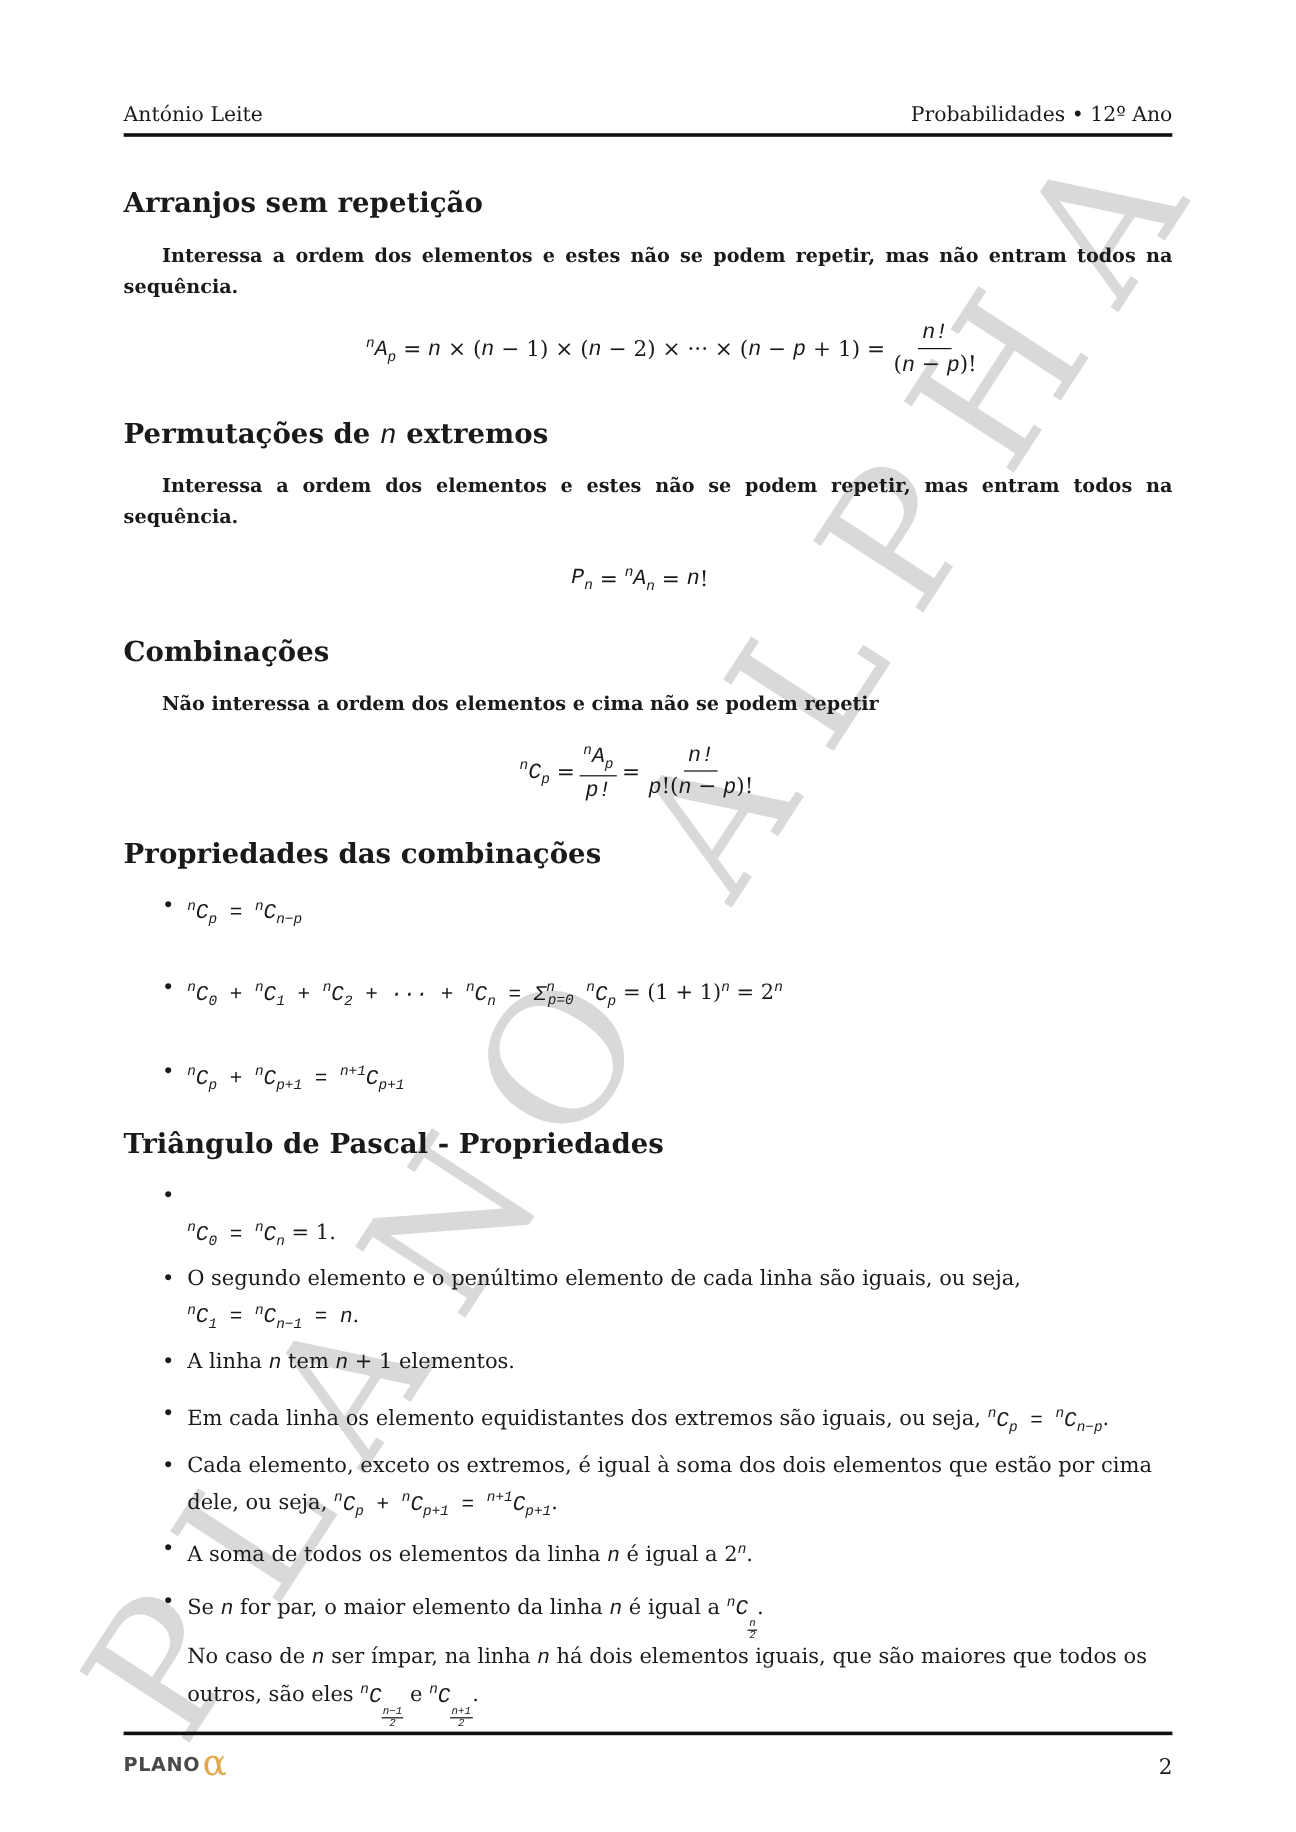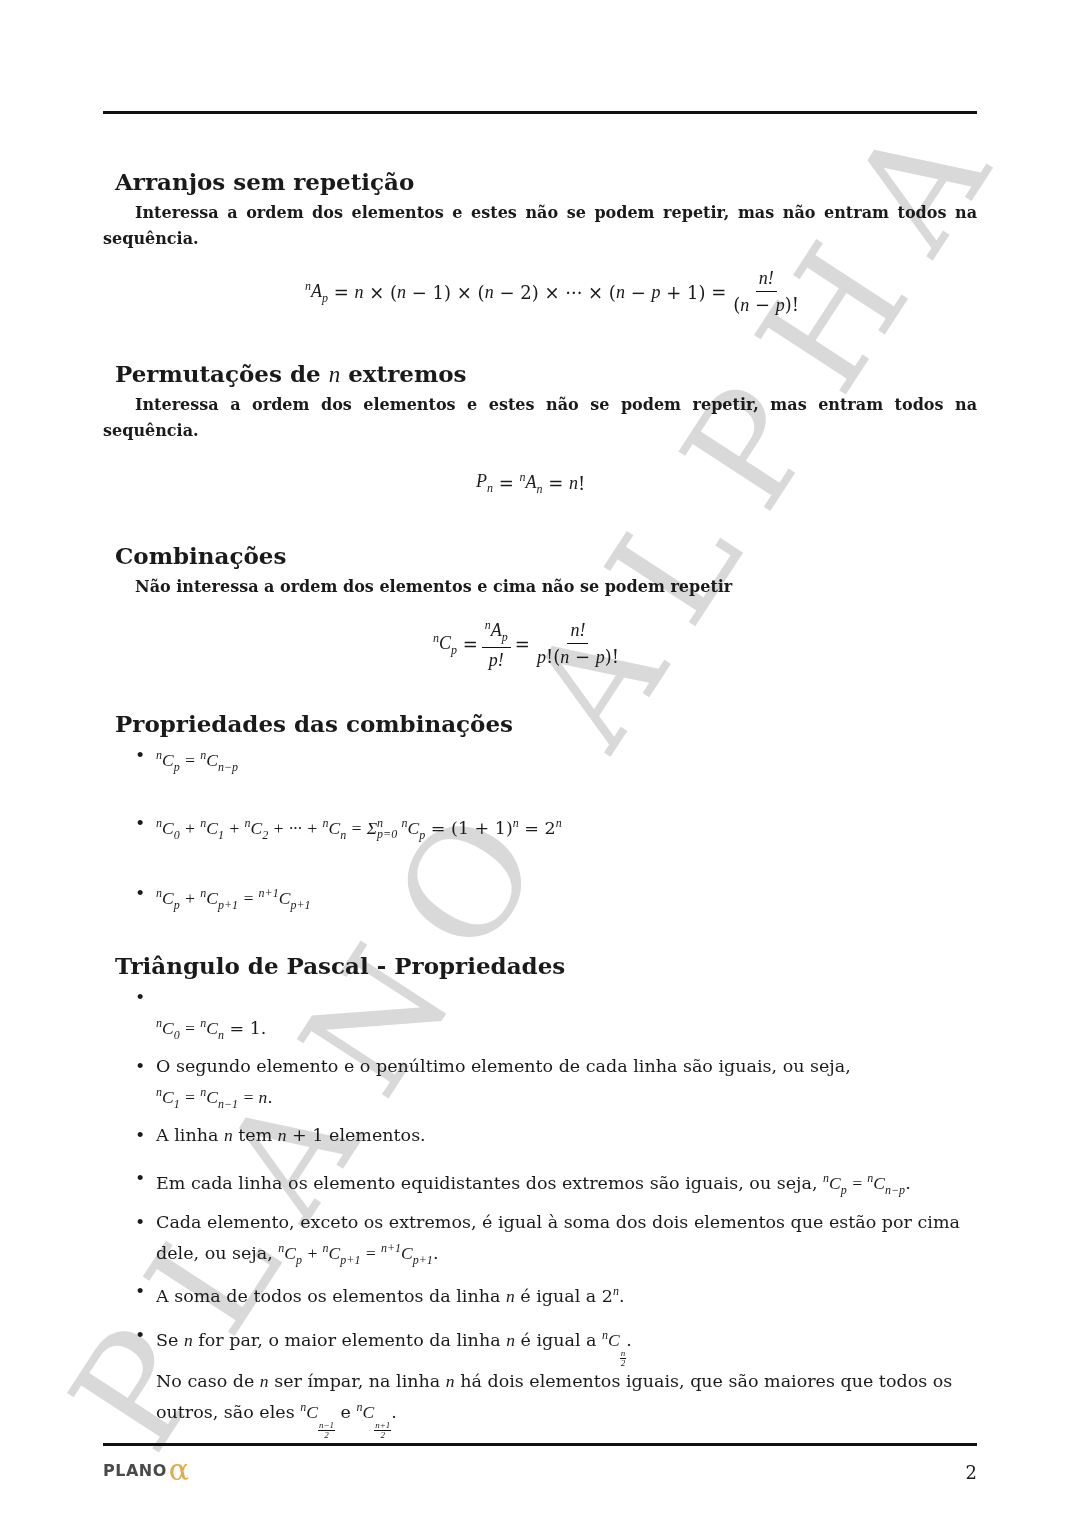--- a/index.html
+++ b/index.html
@@ -8,44 +8,48 @@
   .page { position: absolute; left: 0; top: 0; width: 1080px; height: 1527px; }
   .header { position: absolute; left: 103px; right: 103px; top: 86px; height: 24px;
             font-size: 17px; display: flex; justify-content: space-between; }
   .rule { position: absolute; left: 103px; width: 874px; height: 3px; background: #111; }
   .rule.top { top: 111px; }
   .rule.bottom { top: 1443px; }
   .watermark { position: absolute; left: 540px; top: 770px; transform: translate(-50%,-50%) rotate(-57deg);
                font-family: "DejaVu Serif", serif; font-size: 150px; color: #d9d9d9; letter-spacing: 38px;
                white-space: nowrap; z-index: 0; font-weight: normal; }
   .content { position: absolute; left: 103px; top: 150px; width: 874px; z-index: 1; }
-  h2 { font-size: 23px; font-weight: bold; margin: 12px; position: absolute; left: 0; }
+  h2 { font-size: 23px; font-weight: bold; margin: 0; position: absolute; left: 0; }
   p.txt { margin: 0; font-size: 16px; line-height: 26px; position: absolute; left: 0; width: 874px;
           text-indent: 32px; text-align: justify; font-weight: bold; }
-  .math { font-family: Liberation Serif, serif; font-style: italic; }
+  .math { font-family: Liberation Mono, monospace; font-style: italic; }
   .eq { position: absolute; font-size: 18px; white-space: nowrap; display: flex; align-items: center; }
   .frac { display: inline-flex; flex-direction: column; align-items: center; vertical-align: middle; margin: 0 4px; }
   .frac .num { border-bottom: 1.3px solid #111; padding: 0 3px 2px; }
   .frac .den { padding: 2px 3px 0; }
   sup, sub { font-size: 12px; }
   ul.bullets { list-style: none; margin: 0; padding: 0; position: absolute; left: 0; width: 874px; }
   ul.bullets li { position: absolute; left: 0; font-size: 17.5px; line-height: 26px; padding-left: 53px; width: 821px; }
   ul.bullets li .dot { position: absolute; left: 32px; top: 0; }
   .footer-logo { position: absolute; left: 103px; top: 1456px; display: flex; align-items: center; }
   .footer-logo .plano { font-family: "DejaVu Sans", sans-serif; font-weight: bold; font-size: 16px; color: #4a4a4a; letter-spacing: 0.5px; }
   .footer-logo .alpha { font-family: "DejaVu Serif", serif; font-size: 30px; color: #e3a94e; line-height: 28px; margin-left: 2px; }
   .page-num { position: absolute; right: 103px; top: 1462px; font-size: 18px; }
   .small-frac { display: inline-flex; flex-direction: column; align-items: center; font-size: 9px; line-height: 9px; vertical-align: -10px; }
   .small-frac .n { border-bottom: 1px solid #111; padding: 0 1px; }
 </style>
 </head>
 <body>
 
 <div class="page">
 
+  <div class="header">
+    <span>António Leite</span>
+    <span>Probabilidades • 12º Ano</span>
+  </div>
   <div class="rule top"></div>
 
   <div class="watermark">PLANO ALPHA</div>
 
   <div class="content">
 
     <h2 style="top:6px">Arranjos sem repetição</h2>
     <p class="txt" style="top:50px">Interessa a ordem dos elementos e estes não se podem repetir, mas não entram todos na sequência.</p>
     <div class="eq" style="top:118px; left:202px">
       <span class="math"><sup>n</sup>A<sub>p</sub></span>&nbsp;=&nbsp;<span class="math">n</span>&nbsp;×&nbsp;(<span class="math">n</span>&nbsp;−&nbsp;1)&nbsp;×&nbsp;(<span class="math">n</span>&nbsp;−&nbsp;2)&nbsp;×&nbsp;···&nbsp;×&nbsp;(<span class="math">n</span>&nbsp;−&nbsp;<span class="math">p</span>&nbsp;+&nbsp;1)&nbsp;=

